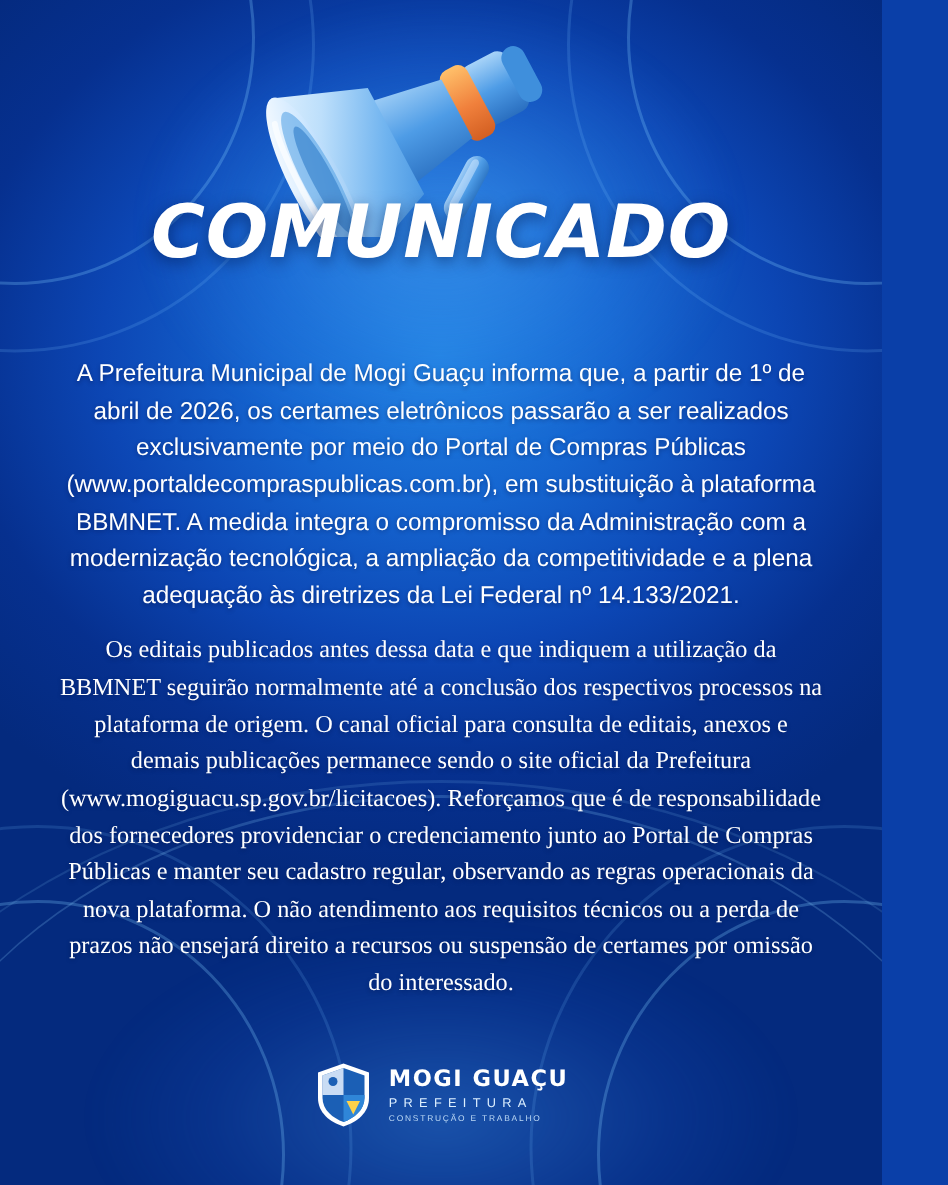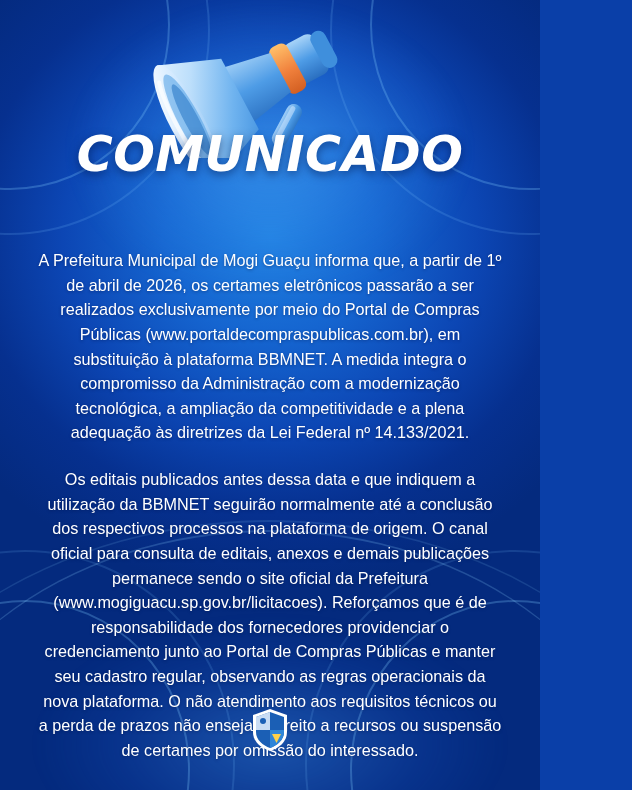--- a/index.html
+++ b/index.html
@@ -8,21 +8,21 @@
     height: 790px;
     overflow: hidden;
   }
   body {
     font-family: "Liberation Sans", sans-serif;
     background: #0a3fa8;
   }
 
   #poster {
     position: relative;
-    width: 540px;
+    width: 588px;
     height: 790px;
     overflow: hidden;
     background:
       radial-gradient(ellipse 70% 45% at 50% 30%, #1f7fe0 0%, #1565d0 28%, #0c46b4 55%, #06308f 78%, #042a7e 100%),
       linear-gradient(180deg, #0b3fa6 0%, #0a3ca0 100%);
   }
 
   
   .glow-top {
     position: absolute;
@@ -115,31 +115,31 @@
     color: #1be0f5;
     text-shadow: 0 3px 10px rgba(0,25,80,0.55);
     margin-top: -2px;
   }
 
   
   .body-copy {
     position: absolute;
     left: 38px;
     right: 38px;
-    top: 248px;
+    top: 237px;
     text-align: center;
     color: #ffffff;
   }
   .body-copy p {
     font-size: 16.2px;
     line-height: 1.52;
     color: #ffffff;
     text-shadow: 0 1px 3px rgba(0,20,70,0.45);
   }
-  .body-copy p + p { margin-top: 22px; }
+  .body-copy p + p { margin-top: 12px; font-family: Liberation Serif, serif; }
 
   
   .footer {
     position: absolute;
     left: 0;
     right: 0;
     bottom: 38px;
     display: flex;
     align-items: center;
     justify-content: center;
@@ -254,15 +254,20 @@
     <div class="crest">
       <svg viewBox="0 0 40 44" width="40" height="44" aria-hidden="true">
         <path d="M20 1 L37 7 L37 24 C37 34 29 40 20 43 C11 40 3 34 3 24 L3 7 Z" fill="#ffffff"></path>
         <path d="M20 4 L34 9 L34 24 C34 32 27 37.5 20 40 C13 37.5 6 32 6 24 L6 9 Z" fill="#1b5fb5"></path>
         <path d="M6 9 L20 4 L20 22 L6 22 Z" fill="#e8f2ff" opacity="0.85"></path>
         <path d="M20 22 L34 22 L34 24 C34 32 27 37.5 20 40 Z" fill="#2f86d8"></path>
         <circle cx="13" cy="13" r="3" fill="#1b5fb5"></circle>
         <path d="M22 26 L31 26 L26.5 35 Z" fill="#ffd24a"></path>
       </svg>
     </div>
+    <div class="footer-text">
+      <div class="city">MOGI GUAÇU</div>
+      <div class="dept">PREFEITURA</div>
+      <div class="tag">CONSTRUÇÃO E TRABALHO</div>
+    </div>
   </div>
 
 </div>
 
 </body></html>

